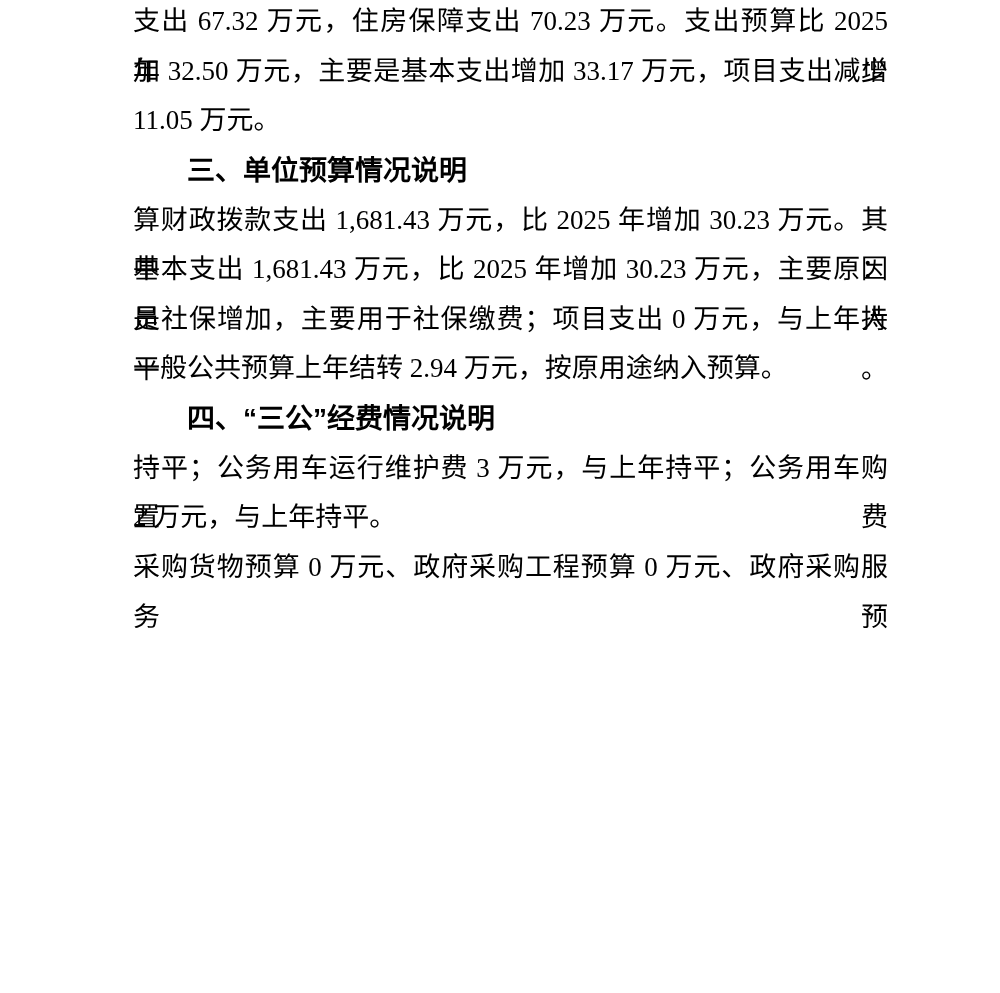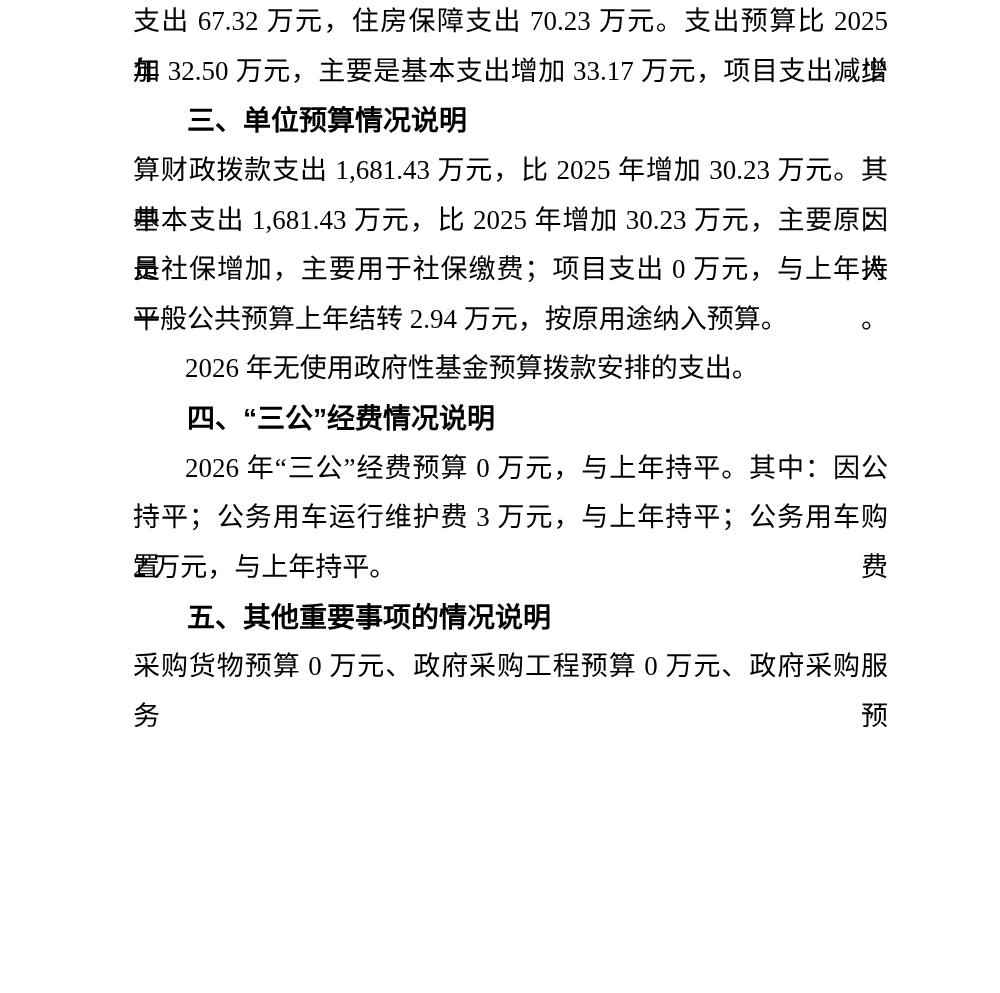--- a/index.html
+++ b/index.html
@@ -55,50 +55,44 @@
 </style>
 </head>
 <body>
 
 <div class="page">
   <div class="textcol">
 
     <section>
       <div class="ln j">支出 67.32 万元，住房保障支出 70.23 万元。支出预算比 2025 年增</div>
       <div class="ln j">加 32.50 万元，主要是基本支出增加 33.17 万元，项目支出减少</div>
+      <div class="ln">11.05 万元。</div>
     </section>
 
     <section>
       <div class="ln hd">三、单位预算情况说明</div>
     </section>
 
     <section>
       <div class="ln j">算财政拨款支出 1,681.43 万元，比 2025 年增加 30.23 万元。其中：</div>
       <div class="ln j">基本支出 1,681.43 万元，比 2025 年增加 30.23 万元，主要原因是人</div>
       <div class="ln j">员社保增加，主要用于社保缴费；项目支出 0 万元，与上年持平。</div>
       <div class="ln">一般公共预算上年结转 2.94 万元，按原用途纳入预算。</div>
     </section>
 
-    <section>
-      <div class="ln ind">2026 年无使用政府性基金预算拨款安排的支出。</div>
-    </section>
 
     <section>
       <div class="ln hd">四、“三公”经费情况说明</div>
     </section>
 
     <section>
-      <div class="ln j ind">2026 年“三公”经费预算 0 万元，与上年持平。其中：因公</div>
       <div class="ln j">持平；公务用车运行维护费 3 万元，与上年持平；公务用车购置费</div>
       <div class="ln">2 万元，与上年持平。</div>
     </section>
 
-    <section>
-      <div class="ln hd">五、其他重要事项的情况说明</div>
-    </section>
 
 
     <section>
       <div class="ln j">采购货物预算 0 万元、政府采购工程预算 0 万元、政府采购服务预</div>
     </section>
 
   </div>
 </div>
 
 </body></html>

